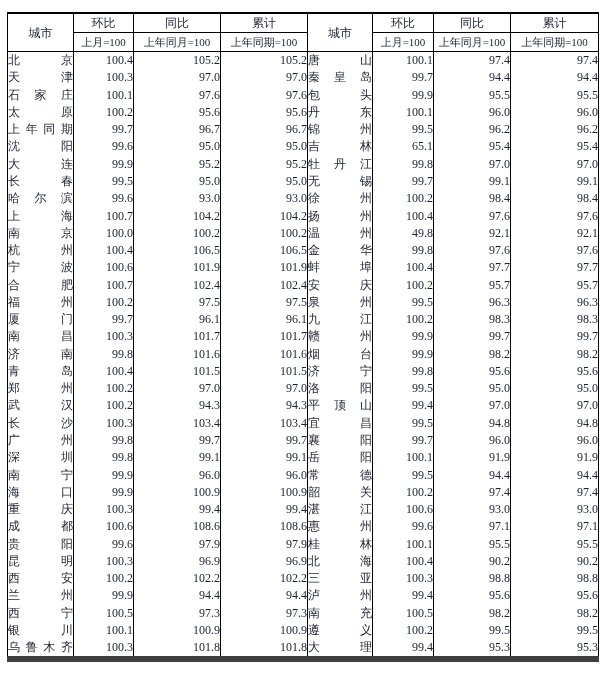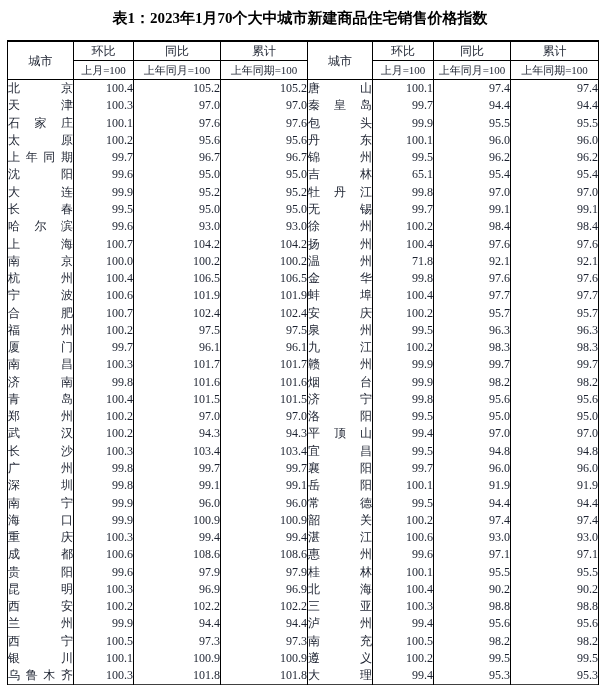--- a/index.html
+++ b/index.html
@@ -15,21 +15,21 @@
     text-align:center;
     font-size:15px;font-weight:bold;color:#000;
     font-family:"Liberation Serif","DejaVu Serif",serif;
   }
   table.idx{
     margin:12px 0 0 7px;
     width:591px;
     border-collapse:collapse;
     table-layout:fixed;
     border-top:2px solid #000;
-    border-bottom:1px solid #404040;
+    border-bottom:6px solid #404040;
   }
   table.idx th, table.idx td{
     font-size:12px;
     font-weight:normal;
     color:#1c2230;
     padding:0;
     overflow:hidden;
     white-space:nowrap;
   }
   
@@ -53,21 +53,20 @@
     -moz-text-align-last:justify;
     padding:0 7px 0 6px;
     color:#111;
   }
 </style>
 </head>
 <body>
 
 <div class="doc">
 
-  <h1 class="title">表1：2023年1月70个大中城市新建商品住宅销售价格指数</h1>
 
   <table class="idx">
     <colgroup>
       <col style="width:66px">
         <col style="width:60px">
         <col style="width:87px">
         <col style="width:87px">
       <col style="width:65px">
         <col style="width:61px">
         <col style="width:77px">
@@ -193,21 +192,21 @@
           <td class="num">100.4</td>
           <td class="num">97.6</td>
           <td class="num">97.6</td>
         </tr>
         <tr>
           <td class="city">南京</td>
           <td class="num">100.0</td>
           <td class="num">100.2</td>
           <td class="num">100.2</td>
           <td class="city">温州</td>
-          <td class="num">71.8</td>
+          <td class="num">49.8</td>
           <td class="num">92.1</td>
           <td class="num">92.1</td>
         </tr>
         <tr>
           <td class="city">杭州</td>
           <td class="num">100.4</td>
           <td class="num">106.5</td>
           <td class="num">106.5</td>
           <td class="city">金华</td>
           <td class="num">99.8</td>

